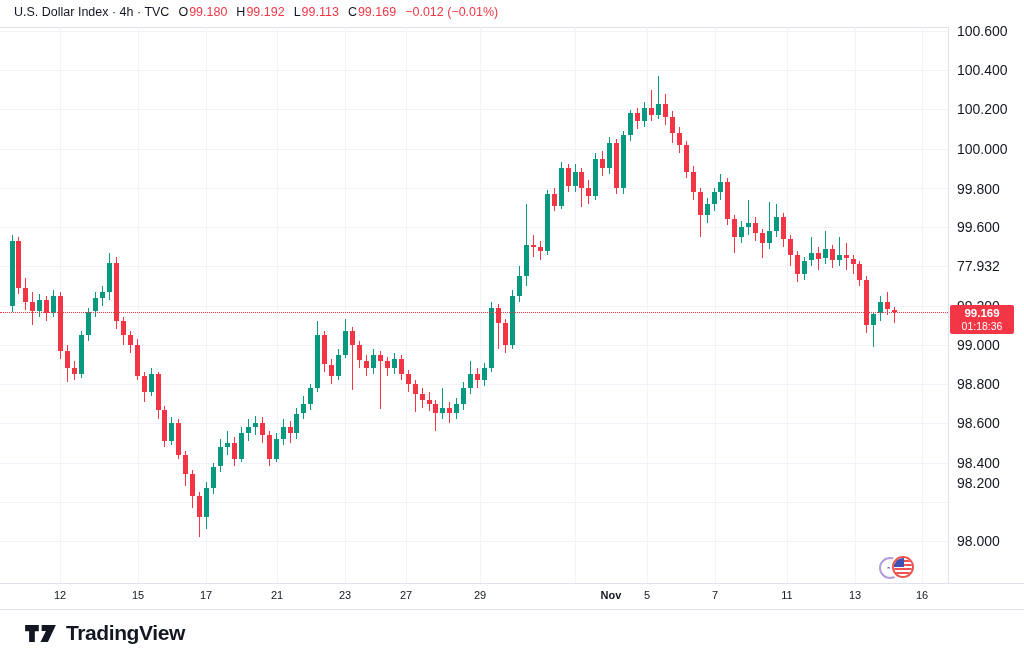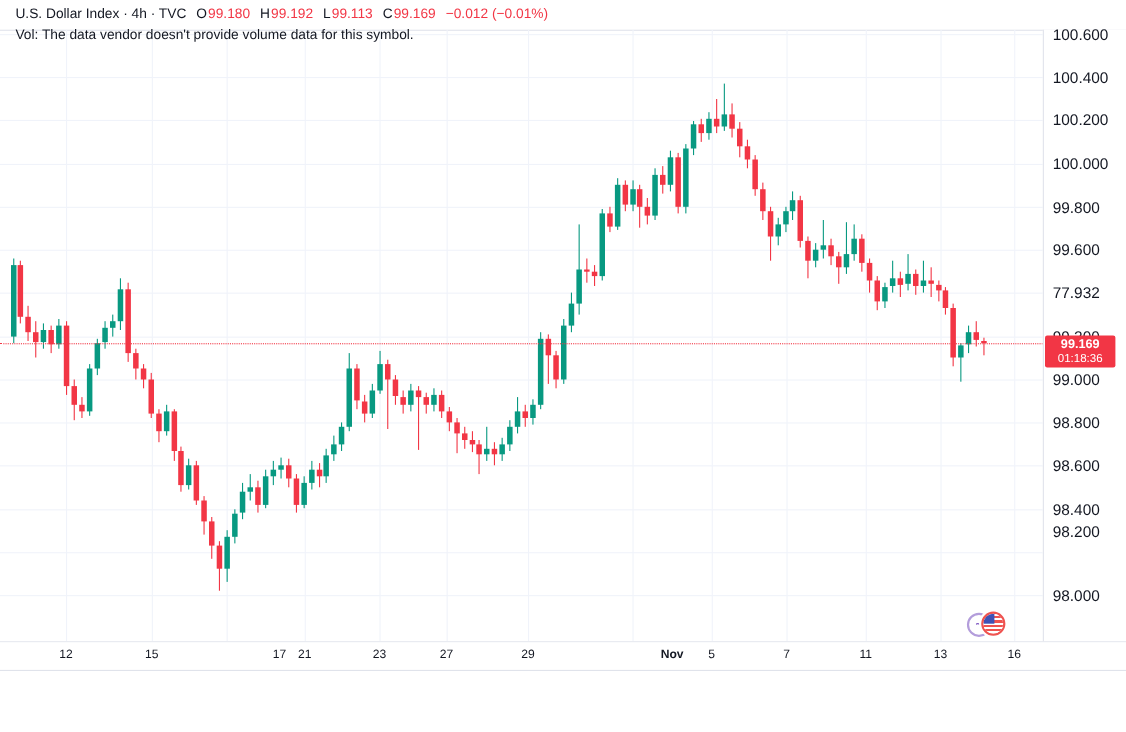--- a/index.html
+++ b/index.html
@@ -362,21 +362,20 @@
       <span class="ohlc-item">
           <span>L</span>
           <span class="val">99.113</span>
         </span>
       <span class="ohlc-item">
           <span>C</span>
           <span class="val">99.169</span>
         </span>
       <span class="chg">−0.012 (−0.01%)</span>
     </div>
-    <div class="row2">Vol: The data vendor doesn't provide volume data for this symbol.</div>
   </div>
 
   <div id="yaxis">
 
   <div class="ylab" style="top: -2px;">100.600</div>
       <div class="ylab" style="top: 37px;">100.400</div>
       <div class="ylab" style="top: 76px;">100.200</div>
       <div class="ylab" style="top: 116px;">100.000</div>
       <div class="ylab" style="top: 156px;">99.800</div>
       <div class="ylab" style="top: 194px;">99.600</div>
@@ -391,21 +390,21 @@
       <div id="pricetag" style="top: 278px;">
       <div class="p">99.169</div>
       <div class="cd">01:18:36</div>
     </div>
     </div>
 
   <div class="xaxis-top"></div>
   <div id="xaxis">
       <div class="xlab" style="left: 60px;">12</div>
       <div class="xlab" style="left: 138px;">15</div>
-      <div class="xlab" style="left: 206px; margin-left: 48px;">17</div>
+      <div class="xlab" style="left: 206px;">17</div>
       <div class="xlab" style="left: 277px;">21</div>
       <div class="xlab" style="left: 345px;">23</div>
       <div class="xlab" style="left: 406px;">27</div>
       <div class="xlab" style="left: 480px;">29</div>
       <div class="xlab bold" style="left: 575px;">Nov</div>
       <div class="xlab" style="left: 647px;">5</div>
       <div class="xlab" style="left: 715px;">7</div>
       <div class="xlab" style="left: 787px;">11</div>
       <div class="xlab" style="left: 855px;">13</div>
       <div class="xlab" style="left: 922px;">16</div>
@@ -416,14 +415,25 @@
   <div id="symlogo">
     <div class="circ tvc">
         <span>~</span>
       </div>
     <div class="circ flag">
       <div class="stripes"></div>
       <div class="canton"></div>
     </div>
   </div>
 
+  <div id="footer">
+    <div id="tvlogo">
+      <span>
+        <svg width="33" height="23" viewBox="0 0 58 40">
+          <path fill="#131722" d="M2 5h24v11h-7v19H9V16H2z"></path>
+          <path fill="#131722" d="M31 5h25L42 35H29l9.5-19.5H31z"></path>
+        </svg>
+      </span>
+      <span class="brand">TradingView</span>
+    </div>
+  </div>
 
 </div>
 
 </body></html>

